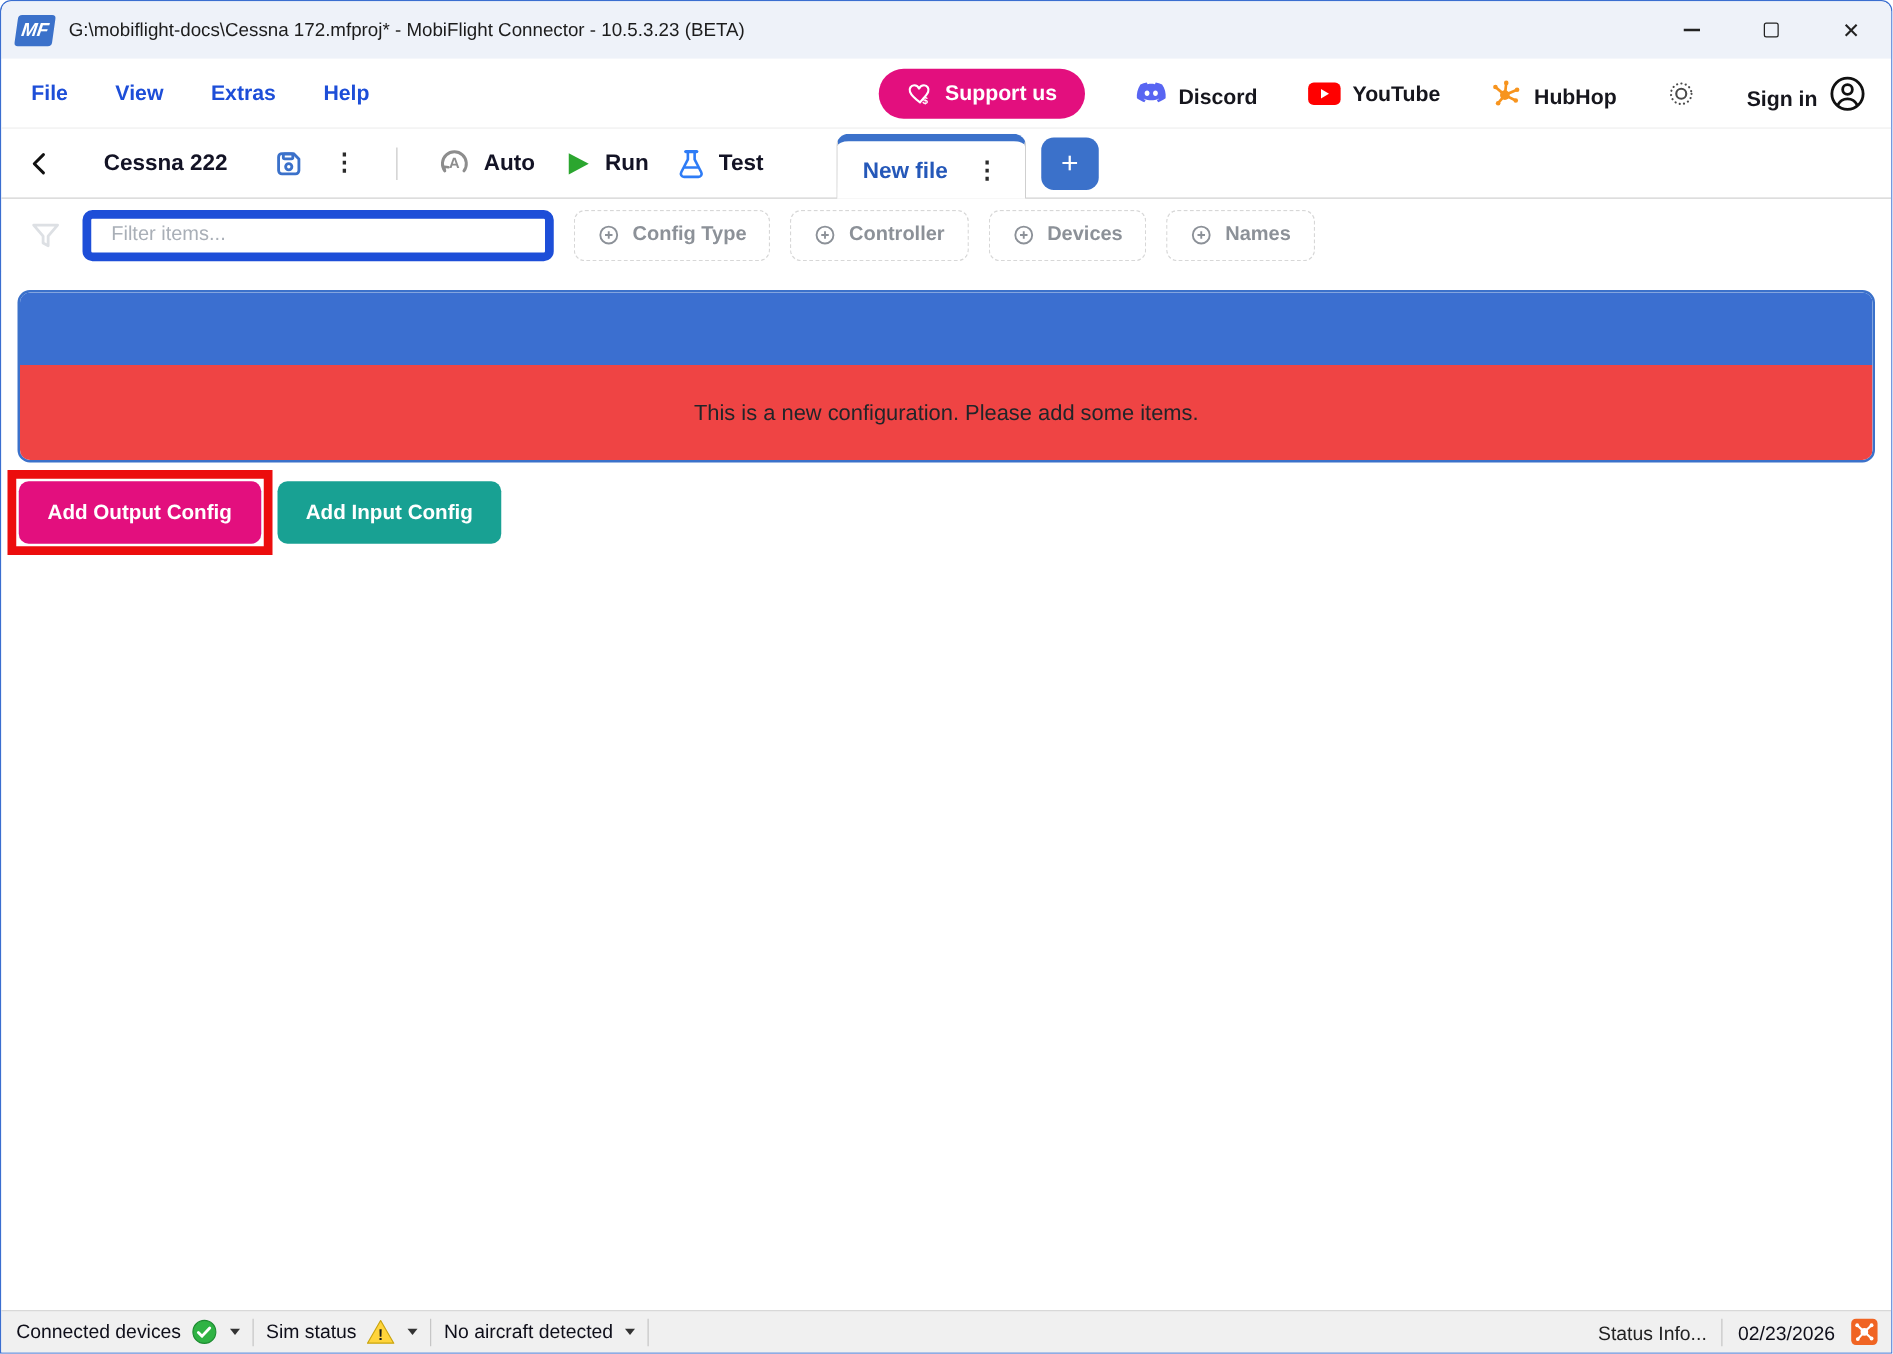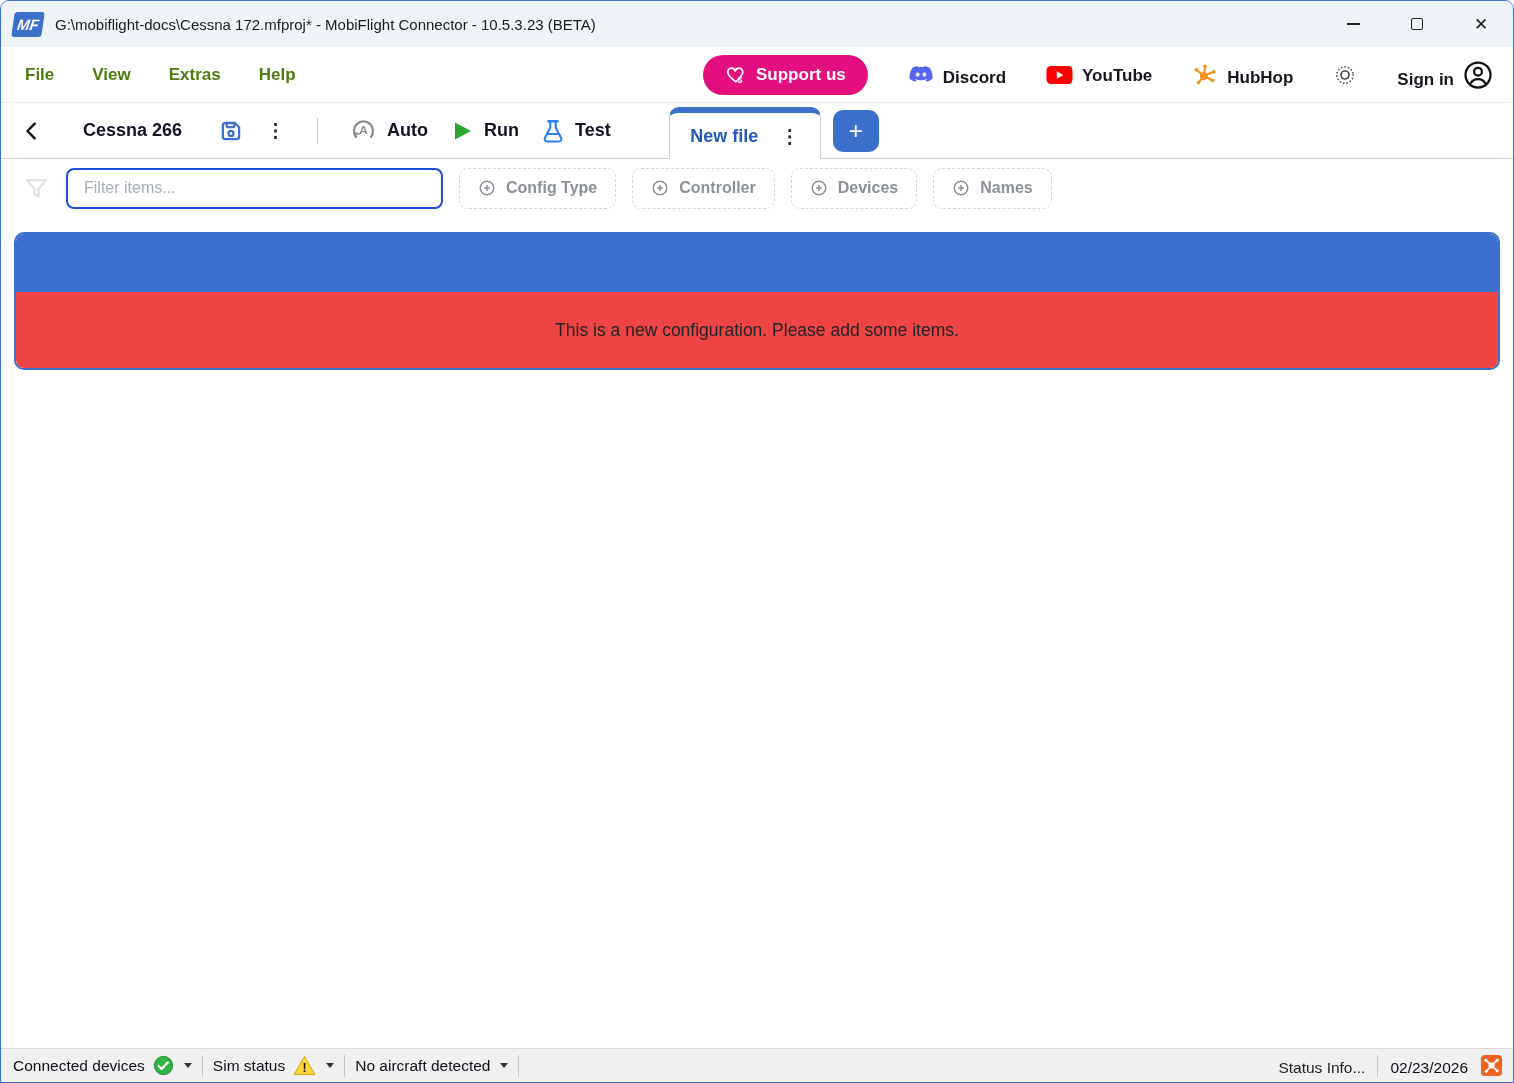--- a/index.html
+++ b/index.html
@@ -38,21 +38,21 @@
   .max-glyph { width:12px; height:12px; border:1.6px solid #222; border-radius:2px; }
   .close-glyph { font-size:17px; color:#222; line-height:1; }
   
   .menubar {
     height:56px; flex:0 0 56px; background:#fff;
     display:flex; align-items:center;
     padding:0 20px 0 24px;
     border-bottom:1px solid #ededed;
   }
   .menu-left { display:flex; gap:38px; }
-  .menu-item { font-size:17px; font-weight:700; color:#4d7c0f; cursor:default; }
+  .menu-item { font-size:17px; font-weight:700; color:#1d4ed8; cursor:default; }
   .menu-right { margin-left:auto; display:flex; align-items:center; gap:40px; }
   .pill-btn {
     background:#e30f7e; color:#fff; border:none; border-radius:20px;
     height:40px; padding:0 22px; display:flex; align-items:center; gap:9px;
     font-size:17px; font-weight:700; font-family:inherit; cursor:pointer;
   }
   .link-item { display:flex; align-items:flex-end; gap:9px; font-size:17px; font-weight:700; color:#16161d; cursor:pointer; }
   .icon { display:inline-flex; align-items:center; justify-content:center; }
   
   .toolbar {
@@ -88,21 +88,21 @@
     font-family:inherit;
   }
   
   .filter-row {
     height:58px; flex:0 0 58px; background:#fff;
     display:flex; align-items:center; gap:16px;
     padding:0 14px 0 22px;
   }
   .filter-input {
     width:377px; height:41px;
-    border:2px solid #1d4ed8; border-radius:8px;
+    border:7px solid #1d4ed8; border-radius:8px;
     padding:0 16px; font-size:16px; font-family:inherit; color:#be185d;
     outline:none;
   }
   .filter-input::placeholder { color:#a9afb7; }
   .chip {
     display:flex; align-items:center; gap:10px;
     border:1px dashed #d7d7d7; border-radius:9px;
     height:41px; padding:0 18px;
     background:#fff; cursor:pointer; font-family:inherit;
     font-size:16px; font-weight:600; color:#8c9198;
@@ -252,21 +252,21 @@
     </div>
   </div>
 
   <div class="toolbar">
     <div class="tool-group">
       <span class="icon">
         <svg width="22" height="22" viewBox="0 0 24 24" fill="none" stroke="#111" stroke-width="2.6" stroke-linecap="round" stroke-linejoin="round">
             <polyline points="15 4 7 12 15 20"></polyline>
           </svg>
       </span>
-      <span class="project-name">Cessna 266</span>
+      <span class="project-name">Cessna 222</span>
       <span class="icon">
         <svg width="26" height="26" viewBox="0 0 24 24" fill="none" stroke="#3b71ca" stroke-width="2.1" stroke-linejoin="round">
             <path d="M4.5 7c0-1.4 1.1-2.5 2.5-2.5h8.5l4 4V17c0 1.4-1.1 2.5-2.5 2.5H7c-1.4 0-2.5-1.1-2.5-2.5z"></path>
             <rect x="8" y="4.8" width="7" height="3.6" rx="1"></rect>
             <circle cx="12" cy="14.2" r="2.3"></circle>
           </svg>
       </span>
       <span class="kebab">⋮</span>
       <span class="vdivider"></span>
       <button class="tool-btn">
@@ -351,20 +351,26 @@
           </svg>
         </span>
       <span>Names</span>
     </button>
   </div>
 
   <div class="content-area">
     <div class="config-card">
       <div class="config-card-header"></div>
       <div class="config-card-body">This is a new configuration. Please add some items.</div>
+    </div>
+    <div class="add-btn-row">
+      <div class="annotation-box">
+        <button class="btn-output">Add Output Config</button>
+      </div>
+      <button class="btn-input">Add Input Config</button>
     </div>
   </div>
 
   <div class="statusbar">
     <div class="status-seg">
       <span>Connected devices</span>
       <span class="icon">
         <svg width="21" height="21" viewBox="0 0 24 24">
             <circle cx="12" cy="12" r="10.5" fill="#2fb344"></circle>
             <circle cx="12" cy="12" r="10.5" fill="none" stroke="#1d8b31" stroke-width="1"></circle>

